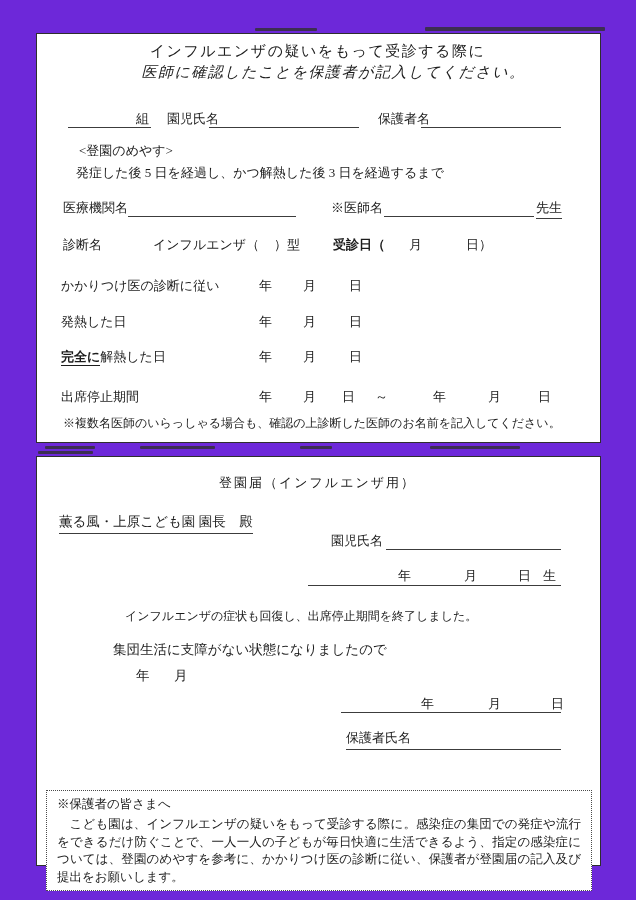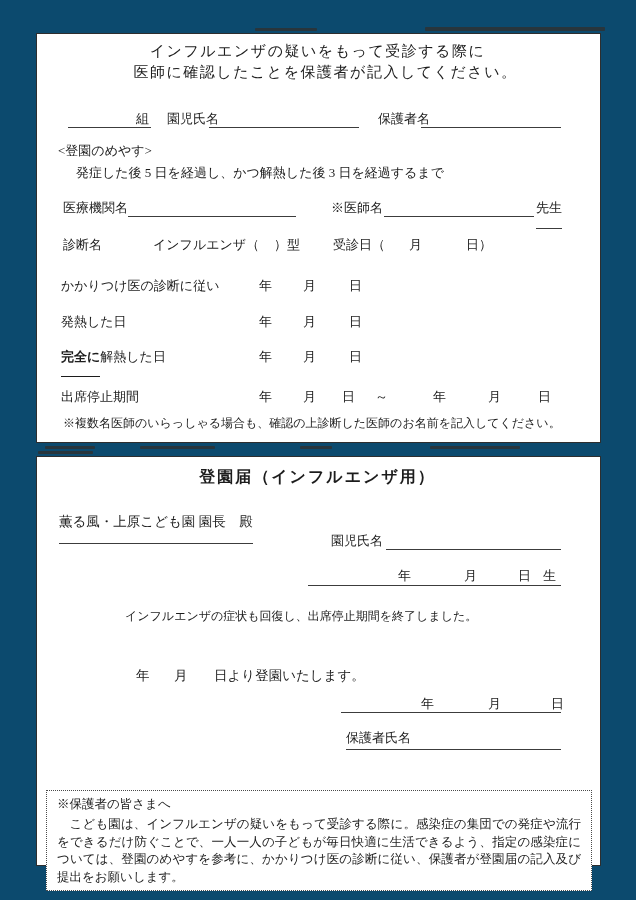--- a/index.html
+++ b/index.html
@@ -1,27 +1,27 @@
 <!DOCTYPE html>
 <html lang="ja"><head>
 <meta charset="utf-8">
 <style>
   html,body{margin:0;padding:0;}
   body{
     width:636px;height:900px;background:#f6f6f4;
     font-family:"Liberation Serif","DejaVu Serif",serif;
     color:#1c1c1c;
   }
-  .page{position:relative;width:636px;height:900px;background:#0c4a6e;overflow:hidden;}
+  .page{position:relative;width:636px;height:900px;background:#6d28d9;overflow:hidden;}
   .box{position:absolute;border:1.5px solid #2e2e2e;background:#ffffff;box-sizing:border-box;}
   .t{position:absolute;white-space:nowrap;font-size:13px;line-height:1.25;}
   .c{text-align:center;}
   .ln{position:absolute;height:1px;background:#3c3c3c;}
-  .u{border-bottom:1px solid #3c3c3c;padding-bottom:12px;}
-  .em{font-weight:bold;border-bottom:1.5px solid #1c1c1c;padding-bottom:12px;}
+  .u{border-bottom:1px solid #3c3c3c;padding-bottom:2px;}
+  .em{font-weight:bold;border-bottom:1.5px solid #1c1c1c;padding-bottom:1px;}
   .smudge{position:absolute;background:#2f2f2f;height:3px;border-radius:1px;opacity:.8;}
   .notice{
     position:absolute;border:1.2px dotted #4a4a4a;box-sizing:border-box;
     padding:5px 10px 4px 10px;font-size:12.5px;line-height:1.42;background:#fff;margin-top:32px;
   }
   .notice .body{margin-top:2px;text-align:justify;white-space:normal;}
   .notice .rev{text-align:right;padding-right:14px;margin-top:2px;}
 </style>
 </head>
 <body>
@@ -35,42 +35,42 @@
   <div class="smudge" style="left:300px;top:446px;width:32px;"></div>
   <div class="smudge" style="left:430px;top:446px;width:90px;"></div>
   <div class="smudge" style="left:38px;top:451px;width:55px;"></div>
   <div class="smudge" style="left:300px;top:862px;width:155px;height:4px;"></div>
   <div class="smudge" style="left:470px;top:862px;width:90px;height:4px;"></div>
   <div class="smudge" style="left:568px;top:862px;width:32px;height:4px;"></div>
 
   <section class="box" style="left:36px;top:33px;width:565px;height:410px;">
 
     <div class="t c" style="left:0;top:8px;width:561px;font-size:15px;letter-spacing:1.5px;">インフルエンザの疑いをもって受診する際に</div>
-    <div class="t c" style="left:8px;top:29px;width:561px;font-size:15px;letter-spacing:1.5px;">医師に確認したことを保護者が記入してください。</div>
+    <div class="t c" style="left:16px;top:29px;width:561px;font-size:15px;letter-spacing:1.5px;font-style:italic;">医師に確認したことを保護者が記入してください。</div>
 
     <div class="ln" style="left:31px;top:93px;width:83px;"></div>
     <span class="t" style="left:99px;top:77px;">組</span>
     <span class="t" style="left:130px;top:77px;">園児氏名</span>
     <div class="ln" style="left:172px;top:93px;width:150px;"></div>
     <span class="t" style="left:341px;top:77px;">保護者名</span>
     <div class="ln" style="left:384px;top:93px;width:140px;"></div>
 
-    <div class="t" style="left:21px;top:109px;">&lt;登園のめやす&gt;</div>
+    <div class="t" style="left:42px;top:109px;">&lt;登園のめやす&gt;</div>
     <div class="t" style="left:39px;top:131px;">発症した後 5 日を経過し、かつ解熱した後 3 日を経過するまで</div>
 
     <span class="t" style="left:26px;top:166px;">医療機関名</span>
     <div class="ln" style="left:91px;top:182px;width:168px;"></div>
     <span class="t" style="left:294px;top:166px;">※医師名</span>
     <div class="ln" style="left:347px;top:182px;width:150px;"></div>
     <span class="t u" style="left:499px;top:166px;">先生</span>
 
     <span class="t" style="left:26px;top:203px;">診断名</span>
     <span class="t" style="left:116px;top:203px;">インフルエンザ（</span>
     <span class="t" style="left:237px;top:203px;">）型</span>
-    <span class="t" style="left:296px;top:203px;">受診日（</span>
+    <span class="t" style="left:296px;top:203px;font-weight:bold;">受診日（</span>
     <span class="t" style="left:372px;top:203px;">月</span>
     <span class="t" style="left:429px;top:203px;">日）</span>
 
     <span class="t" style="left:24px;top:244px;">かかりつけ医の診断に従い</span>
     <span class="t" style="left:222px;top:244px;">年</span>
     <span class="t" style="left:266px;top:244px;">月</span>
     <span class="t" style="left:312px;top:244px;">日</span>
 
     <span class="t" style="left:24px;top:280px;">発熱した日</span>
     <span class="t" style="left:222px;top:280px;">年</span>
@@ -91,38 +91,38 @@
     <span class="t" style="left:338px;top:355px;">～</span>
     <span class="t" style="left:396px;top:355px;">年</span>
     <span class="t" style="left:451px;top:355px;">月</span>
     <span class="t" style="left:501px;top:355px;">日</span>
 
     <div class="t" style="left:26px;top:382px;font-size:12px;">※複数名医師のいらっしゃる場合も、確認の上診断した医師のお名前を記入してください。</div>
   </section>
 
   <section class="box" style="left:36px;top:456px;width:565px;height:410px;">
 
-    <div class="t c" style="left:0;top:10px;width:561px;font-size:16px;font-weight:bold;letter-spacing:2px;">登園届（インフルエンザ用）</div>
+    <div class="t c" style="left:0;top:18px;width:561px;font-size:13px;font-weight:normal;letter-spacing:2px;">登園届（インフルエンザ用）</div>
 
     <span class="t u" style="left:22px;top:57px;font-size:13.5px;">薫る風・上原こども園 園長　殿</span>
 
     <span class="t" style="left:294px;top:76px;">園児氏名</span>
     <div class="ln" style="left:349px;top:92px;width:175px;"></div>
 
     <span class="t" style="left:361px;top:111px;">年</span>
     <span class="t" style="left:427px;top:111px;">月</span>
     <span class="t" style="left:481px;top:111px;">日</span>
     <span class="t" style="left:506px;top:111px;">生</span>
     <div class="ln" style="left:271px;top:128px;width:253px;"></div>
 
     <div class="t" style="left:88px;top:152px;font-size:12px;">インフルエンザの症状も回復し、出席停止期間を終了しました。</div>
+    <div class="t" style="left:76px;top:185px;font-size:13.5px;">集団生活に支障がない状態になりましたので</div>
 
     <span class="t" style="left:99px;top:211px;font-size:13.5px;">年</span>
     <span class="t" style="left:137px;top:211px;font-size:13.5px;">月</span>
-    <span class="t" style="left:177px;top:211px;font-size:13.5px;">日より登園いたします。</span>
 
     <span class="t" style="left:384px;top:239px;">年</span>
     <span class="t" style="left:451px;top:239px;">月</span>
     <span class="t" style="left:514px;top:239px;">日</span>
     <div class="ln" style="left:304px;top:255px;width:220px;"></div>
 
     <div class="t" style="left:309px;top:273px;width:215px;border-bottom:1px solid #3c3c3c;padding-bottom:3px;">
       <span>保護者氏名</span>
     </div>
 

